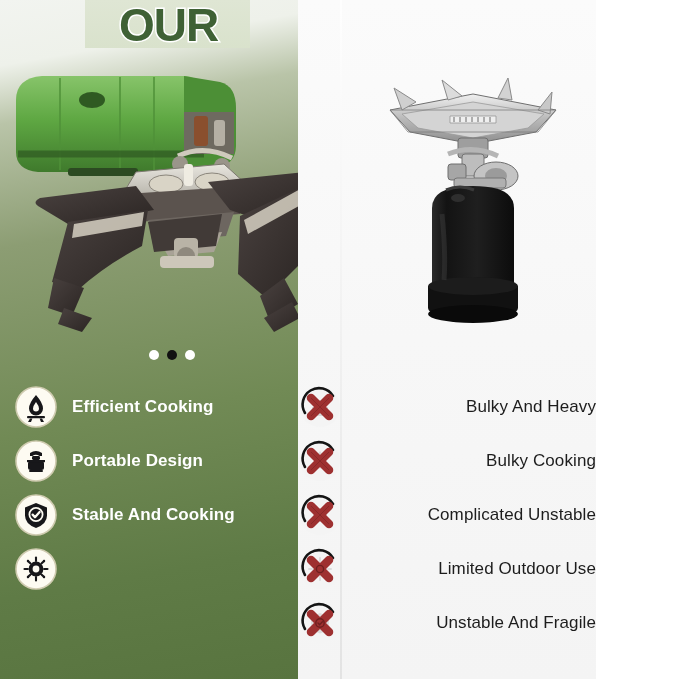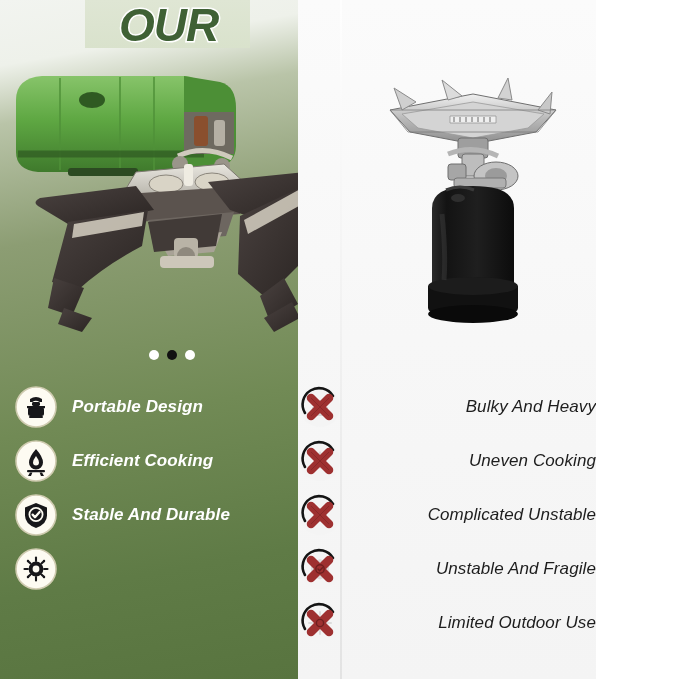--- a/index.html
+++ b/index.html
@@ -1,21 +1,21 @@
 <!DOCTYPE html>
 <html><head>
 <meta charset="utf-8">
 <style>
   * { margin:0; padding:0; box-sizing:border-box; }
   body {
     width:679px; height:679px;
     font-family:"Liberation Sans", sans-serif;
     overflow:hidden; background:#fff;
   }
-  .board { position:relative; width:596px; height:679px; display:flex;font-style:italic; }
+  .board { position:relative; width:596px; height:679px; display:flex; }
 
   
   .col { position:relative; height:679px; overflow:hidden; }
   .col-left  { width:340px; background:linear-gradient(170deg,#f2f4f0 0%,#eef1ea 9%,#b9c4a8 17%,#8c9d73 34%,#718a55 60%,#5f7b46 82%,#58743f 100%); }
   .col-right { width:339px; background:linear-gradient(180deg,#fbfbfb 0%,#f7f7f7 50%,#f4f4f4 100%); }
   .divider { position:absolute; left:340px; top:0; width:2px; height:679px;
              background:linear-gradient(180deg,rgba(255,255,255,.85),rgba(225,225,225,.9)); z-index:6; }
 
   
   .header { position:absolute; top:0; left:0; width:100%; height:62px; z-index:4; }
@@ -141,60 +141,60 @@
       <span class="dot dot-l-off"></span>
     </div>
 
     <div class="list list-left">
 
       <div class="row">
         <span class="ibadge">
           <svg viewBox="0 0 44 44">
               <circle cx="22" cy="22" r="20" fill="#fdfbf2" stroke="#cfcbb0" stroke-width="1.6"></circle>
             <g fill="#17171a">
+                <path d="M22 10 q7 8 7 13.5 a7 7 0 0 1-14 0 Q15 18 22 10z"></path>
+            <path d="M22 17 q3 4 3 6.6 a3 3 0 0 1-6 0 Q19 21 22 17z" fill="#fdfbf2"></path>
+            <rect x="13" y="31" width="18" height="2.2" rx="1"></rect>
+            <path d="M16 33.5 l-2 3.5 h3 l1.4-3.5z"></path>
+                <path d="M28 33.5 l2 3.5 h-3 l-1.4-3.5z"></path>
+              </g>
+            </svg>
+        </span>
+        <span class="label label-left">Efficient Cooking</span>
+      </div>
+
+      <div class="row">
+        <span class="ibadge">
+          <svg viewBox="0 0 44 44">
+              <circle cx="22" cy="22" r="20" fill="#fdfbf2" stroke="#cfcbb0" stroke-width="1.6"></circle>
+            <g fill="#17171a">
                 <rect x="14" y="22" width="16" height="9" rx="2.5"></rect>
             <path d="M13 21 h18 v2.2 h-18z"></path>
             <path d="M16 14 q6-4 12 0 v3 h-2.4 q-4-2.6-7.2 0 H16z"></path>
             <rect x="18" y="17" width="8" height="4" rx="1.4"></rect>
             <rect x="15" y="31" width="14" height="2" rx="1"></rect>
               </g>
             </svg>
         </span>
         <span class="label label-left">Portable Design</span>
       </div>
 
-      <div class="row">
-        <span class="ibadge">
-          <svg viewBox="0 0 44 44">
-              <circle cx="22" cy="22" r="20" fill="#fdfbf2" stroke="#cfcbb0" stroke-width="1.6"></circle>
-            <g fill="#17171a">
-                <path d="M22 10 q7 8 7 13.5 a7 7 0 0 1-14 0 Q15 18 22 10z"></path>
-            <path d="M22 17 q3 4 3 6.6 a3 3 0 0 1-6 0 Q19 21 22 17z" fill="#fdfbf2"></path>
-            <rect x="13" y="31" width="18" height="2.2" rx="1"></rect>
-            <path d="M16 33.5 l-2 3.5 h3 l1.4-3.5z"></path>
-                <path d="M28 33.5 l2 3.5 h-3 l-1.4-3.5z"></path>
-              </g>
-            </svg>
-        </span>
-        <span class="label label-left">Efficient Cooking</span>
-      </div>
-
 
       <div class="row">
         <span class="ibadge">
           <svg viewBox="0 0 44 44">
               <circle cx="22" cy="22" r="20" fill="#fdfbf2" stroke="#cfcbb0" stroke-width="1.6"></circle>
             <g>
                 <path d="M22 10 L33 14.5 v8 q0 8.5-11 12.5 Q11 31 11 22.5 v-8z" fill="#17171a"></path>
             <circle cx="22" cy="21.5" r="6.6" fill="none" stroke="#fdfbf2" stroke-width="1.8"></circle>
             <path d="M18.6 21.6 l2.4 2.6 4.6-5.2" fill="none" stroke="#fdfbf2" stroke-width="2.3" stroke-linecap="round" stroke-linejoin="round"></path>
               </g>
             </svg>
         </span>
-        <span class="label label-left">Stable And Durable</span>
+        <span class="label label-left">Stable And Cooking</span>
       </div>
 
       <div class="row">
         <span class="ibadge">
           <svg viewBox="0 0 44 44">
               <circle cx="22" cy="22" r="20" fill="#fdfbf2" stroke="#cfcbb0" stroke-width="1.6"></circle>
             <g fill="#17171a">
                 <circle cx="22" cy="22" r="7.4"></circle>
                 <circle cx="22" cy="22" r="3.4" fill="#fdfbf2"></circle>
             <g stroke="#17171a" stroke-width="2.1" stroke-linecap="round">
@@ -320,58 +320,41 @@
             <g stroke="#9e3030" stroke-width="8.5" stroke-linecap="round">
               <path d="M13 13 L31 31"></path>
                 <path d="M31 13 L13 31"></path>
               </g>
             <g stroke="#6e1f1f" stroke-width="1" opacity=".45">
               <path d="M13 13 L31 31"></path>
                 <path d="M31 13 L13 31"></path>
               </g>
             </svg>
         </span>
-        <span class="label label-right">Uneven Cooking</span>
+        <span class="label label-right">Bulky Cooking</span>
       </div>
 
       <div class="row">
         <span class="ibadge">
           <svg viewBox="0 0 44 44">
               <circle cx="22" cy="22" r="20" fill="#f4f4f4"></circle>
             <circle cx="22" cy="22" r="7" fill="#dcdcdc"></circle>
               <circle cx="22" cy="22" r="3" fill="#f4f4f4"></circle>
             <path d="M7 28 A16 16 0 0 1 35 11" fill="none" stroke="#141414" stroke-width="2.6" stroke-linecap="round"></path>
             <g stroke="#9e3030" stroke-width="8.5" stroke-linecap="round">
               <path d="M13 13 L31 31"></path>
                 <path d="M31 13 L13 31"></path>
               </g>
             <g stroke="#6e1f1f" stroke-width="1" opacity=".45">
               <path d="M13 13 L31 31"></path>
                 <path d="M31 13 L13 31"></path>
               </g>
             </svg>
         </span>
         <span class="label label-right">Complicated Unstable</span>
-      </div>
-
-      <div class="row">
-        <span class="ibadge">
-          <svg viewBox="0 0 44 44">
-              <circle cx="22" cy="22" r="20" fill="#f4f4f4"></circle>
-            <path d="M22 12 L31 16 v6.5 q0 7-9 10 q-9-3-9-10V16z" fill="#dcdcdc"></path>
-            <path d="M7 28 A16 16 0 0 1 35 11" fill="none" stroke="#141414" stroke-width="2.6" stroke-linecap="round"></path>
-            <g stroke="#9e3030" stroke-width="8.5" stroke-linecap="round">
-              <path d="M13 13 L31 31"></path>
-                <path d="M31 13 L13 31"></path>
-              </g>
-            <circle cx="22" cy="22" r="4.2" fill="none" stroke="#6e1f1f" stroke-width="1.4"></circle>
-            <path d="M20 22 l1.6 1.7 2.8-3" fill="none" stroke="#6e1f1f" stroke-width="1.4" stroke-linecap="round"></path>
-            </svg>
-        </span>
-        <span class="label label-right">Unstable And Fragile</span>
       </div>
 
       <div class="row">
         <span class="ibadge">
           <svg viewBox="0 0 44 44">
               <circle cx="22" cy="22" r="20" fill="#f4f4f4"></circle>
             <circle cx="22" cy="22" r="6.5" fill="#dcdcdc"></circle>
             <g stroke="#dcdcdc" stroke-width="2" stroke-linecap="round">
               <path d="M22 11 v3"></path>
                 <path d="M22 30 v3"></path>
@@ -382,17 +365,34 @@
             <g stroke="#9e3030" stroke-width="8.5" stroke-linecap="round">
               <path d="M13 13 L31 31"></path>
                 <path d="M31 13 L13 31"></path>
               </g>
             <circle cx="22" cy="22" r="3.6" fill="none" stroke="#6e1f1f" stroke-width="1.4"></circle>
             </svg>
         </span>
         <span class="label label-right">Limited Outdoor Use</span>
       </div>
 
+      <div class="row">
+        <span class="ibadge">
+          <svg viewBox="0 0 44 44">
+              <circle cx="22" cy="22" r="20" fill="#f4f4f4"></circle>
+            <path d="M22 12 L31 16 v6.5 q0 7-9 10 q-9-3-9-10V16z" fill="#dcdcdc"></path>
+            <path d="M7 28 A16 16 0 0 1 35 11" fill="none" stroke="#141414" stroke-width="2.6" stroke-linecap="round"></path>
+            <g stroke="#9e3030" stroke-width="8.5" stroke-linecap="round">
+              <path d="M13 13 L31 31"></path>
+                <path d="M31 13 L13 31"></path>
+              </g>
+            <circle cx="22" cy="22" r="4.2" fill="none" stroke="#6e1f1f" stroke-width="1.4"></circle>
+            <path d="M20 22 l1.6 1.7 2.8-3" fill="none" stroke="#6e1f1f" stroke-width="1.4" stroke-linecap="round"></path>
+            </svg>
+        </span>
+        <span class="label label-right">Unstable And Fragile</span>
+      </div>
+
     </div>
   </div>
 
   <div class="divider"></div>
 </div>
 
 </body></html>

